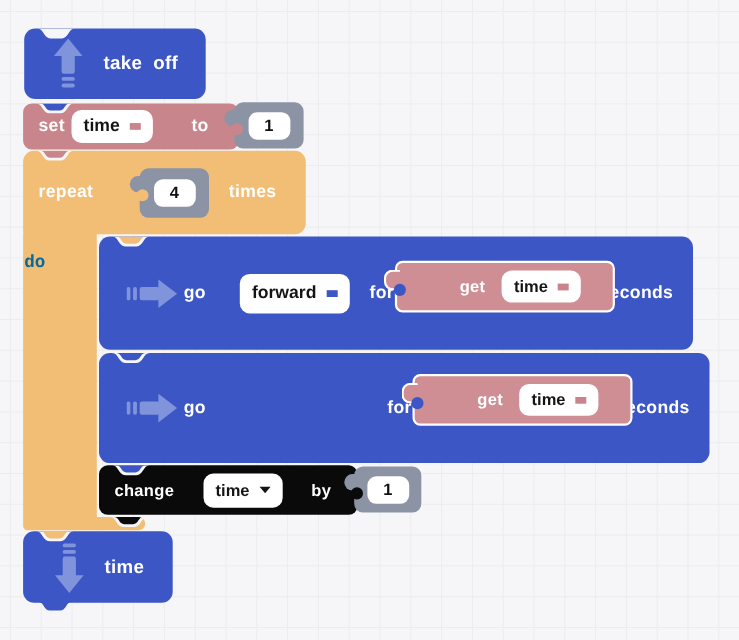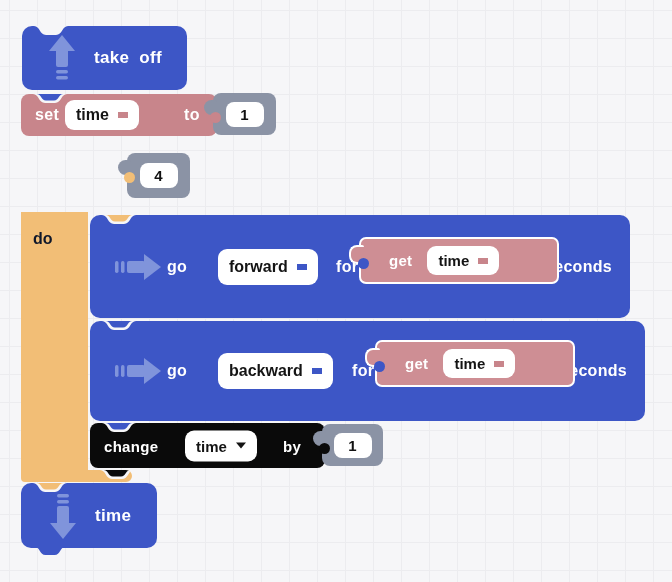--- a/index.html
+++ b/index.html
@@ -34,26 +34,26 @@
   .caret.blue{border-top-color:#3D56C6;}
   .caret.black{border-top-color:#141414;}
   .valblk{position:absolute; border-radius:8px; display:flex; align-items:center; justify-content:center;}
   .tab{position:absolute; left:-9px; top:7px; width:13px; height:15px; border-radius:8px 2px 2px 8px;}
   .dent{position:absolute; left:-3px; top:19px; width:11px; height:11px; border-radius:50%;}
   .grayblk{background:#8B93A5;} .grayblk .tab{background:#8B93A5;}
   .dent.pink{background:#C8858B;} .dent.orange{background:#F2BE76;}
   .dent.black{background:#0a0a0a;} .dent.blue{background:#3D56C6;}
   .numfield{background:#fff; border-radius:8px; width:38px; height:25px; display:flex;
             align-items:center; justify-content:center; color:#111; font-size:15px;}
-  .getblk{background:#CE8E94; border:2px solid #fff; justify-content:flex-start;
+  .getblk{background:#CE8E94; border:2px solid #fff; justify-content:center;
           padding-left:28px; gap:15px; border-radius:7px;}
   .getblk .tab{background:#CE8E94; border:2px solid #fff; border-right:none; left:-12px; top:6px;}
   .notch{position:absolute; top:0;}
   .bump{position:absolute; bottom:-8px;}
-  .armdo{color:#0f172a; font-size:16px; position:absolute; left:12px; top:18px;}
+  .armdo{color:#0369a1; font-size:16px; position:absolute; left:1px; top:18px;font-family:Liberation Mono, monospace;}
   svg{display:block;}
 </style>
 </head>
 <body>
 
 <div class="ws">
 
   <div class="blk blue r10" style="left:22px; top:26px; width:165px; height:64px;">
     <svg class="notch" style="left:12px" width="34" height="10" viewBox="0 0 34 10">
       <path d="M0,0 C6,0 5.5,9 12,9 L22,9 C28.5,9 28,0 34,0 Z" fill="#f6f6f8"></path>
@@ -72,29 +72,37 @@
   <div class="blk pink r8" style="left:21px; top:94px; width:196px; height:42px;padding-left:15px;">
     <svg class="notch" style="left:12px" width="34" height="10" viewBox="0 0 34 10">
       <path d="M0,0 C6,0 5.5,9 12,9 L22,9 C28.5,9 28,0 34,0 Z" fill="#f6f6f8"></path>
       <path d="M3.5,0 C8.5,0 8,6.5 13,6.5 L21,6.5 C26,6.5 25.5,0 30.5,0 Z" fill="#3D56C6"></path>
     </svg>
     <span class="ai lbl f16" style="left:14px">set</span>
     <span class="ai dd h30 f16" style="left:44px">
       <span>time</span>
       <span class="caret pink"></span>
     </span>
-    <span class="ai lbl f16" style="left:163px">to</span>
+    <span class="ai lbl f16" style="left:153px">to</span>
   </div>
 
   <div class="valblk grayblk" style="left:213px; top:93px; width:63px; height:42px;">
     <span class="tab"></span>
     <span class="dent pink"></span>
     <span class="numfield">1</span>
   </div>
 
+  <div class="blk orange" style="left:21px; top:137px; width:257px; height:76px; border-radius:10px 10px 10px 2px;">
+    <svg class="notch" style="left:12px" width="34" height="10" viewBox="0 0 34 10">
+      <path d="M0,0 C6,0 5.5,9 12,9 L22,9 C28.5,9 28,0 34,0 Z" fill="#f6f6f8"></path>
+      <path d="M3.5,0 C8.5,0 8,6.5 13,6.5 L21,6.5 C26,6.5 25.5,0 30.5,0 Z" fill="#C8858B"></path>
+    </svg>
+    <span class="ai lbl f16" style="left:14px">repeat</span>
+    <span class="ai lbl f16" style="left:187px">times</span>
+  </div>
 
   <div class="valblk grayblk" style="left:127px; top:153px; width:63px; height:45px;">
     <span class="tab"></span>
     <span class="dent orange"></span>
     <span class="numfield">4</span>
   </div>
 
   <div class="blk orange" style="left:21px; top:212px; width:67px; height:258px;">
     <span class="armdo">do</span>
   </div>
@@ -138,24 +146,20 @@
     </svg>
     <span class="ai" style="left:25px">
       <svg width="46" height="28" viewBox="0 0 46 28" fill="#8094DB">
         <rect x="0" y="8" width="3.5" height="12" rx="1.7"></rect>
         <rect x="6" y="8" width="3.5" height="12" rx="1.7"></rect>
         <rect x="12" y="8" width="18" height="12" rx="2"></rect>
         <polygon points="46,14 29,1 29,27"></polygon>
       </svg>
     </span>
     <span class="ai lbl f16" style="left:77px">go</span>
-    <span class="ai dd h36 f16" style="left:128px">
-      <span>backward</span>
-      <span class="caret blue"></span>
-    </span>
     <span class="ai lbl f16" style="left:262px">for</span>
     <span class="ai lbl f16" style="left:470px">seconds</span>
   </div>
 
   <div class="valblk getblk" style="left:375px; top:340px; width:168px; height:43px;">
     <span class="tab"></span>
     <span class="dent blue"></span>
     <span class="lbl f15">get</span>
     <span class="dd h29 f15">
       <span>time</span>

